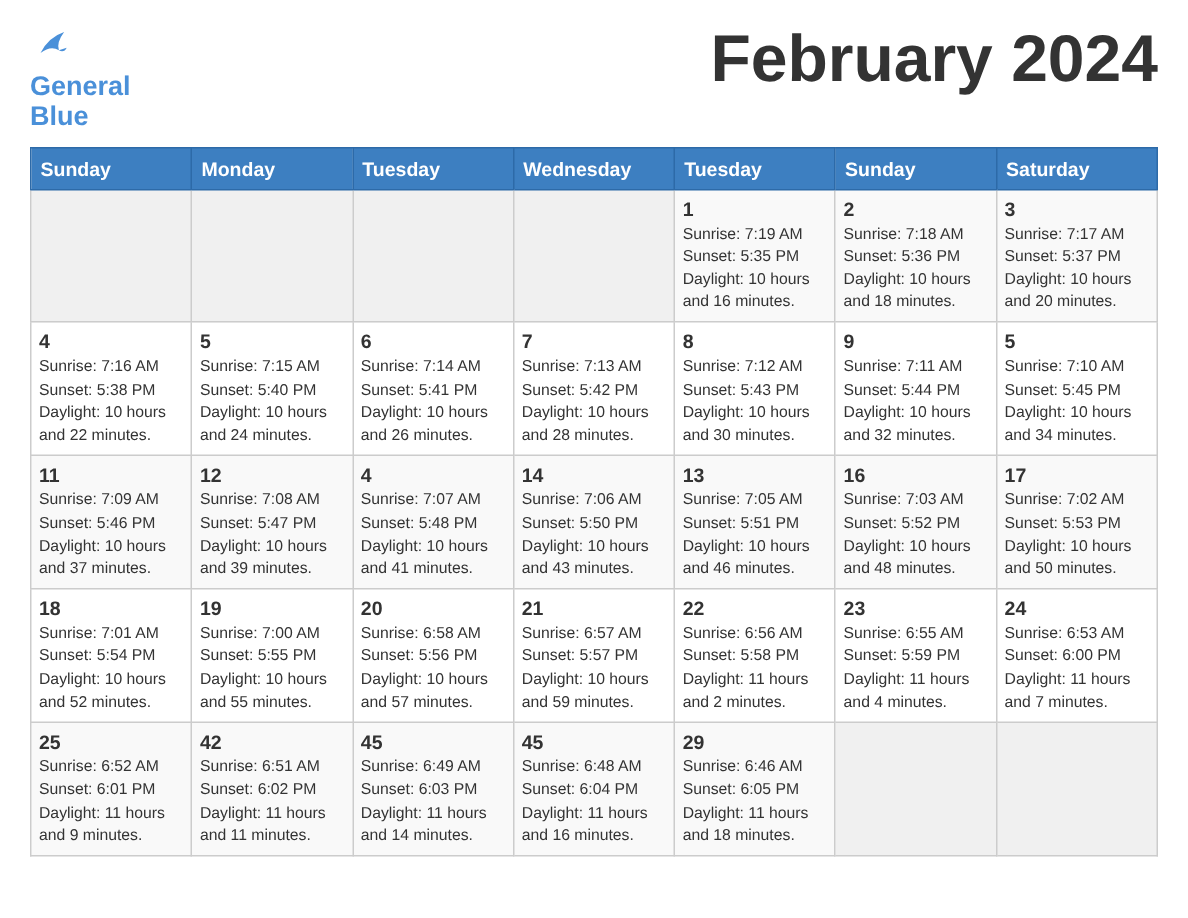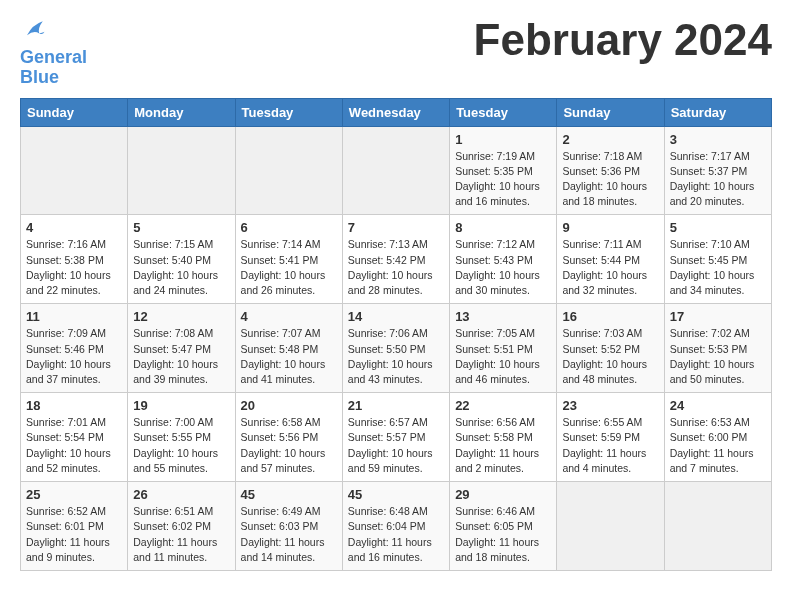--- a/index.html
+++ b/index.html
@@ -228,21 +228,21 @@
           <span class="day-number">24</span>
           <div class="day-info">Sunrise: 6:53 AM<br>Sunset: 6:00 PM<br>Daylight: 11 hours and 7 minutes.</div>
         </td>
       </tr>
       <tr>
         <td>
           <span class="day-number">25</span>
           <div class="day-info">Sunrise: 6:52 AM<br>Sunset: 6:01 PM<br>Daylight: 11 hours and 9 minutes.</div>
         </td>
         <td>
-          <span class="day-number">26</span>
+          <span class="day-number">42</span>
           <div class="day-info">Sunrise: 6:51 AM<br>Sunset: 6:02 PM<br>Daylight: 11 hours and 11 minutes.</div>
         </td>
         <td>
           <span class="day-number">45</span>
           <div class="day-info">Sunrise: 6:49 AM<br>Sunset: 6:03 PM<br>Daylight: 11 hours and 14 minutes.</div>
         </td>
         <td>
           <span class="day-number">45</span>
           <div class="day-info">Sunrise: 6:48 AM<br>Sunset: 6:04 PM<br>Daylight: 11 hours and 16 minutes.</div>
         </td>

